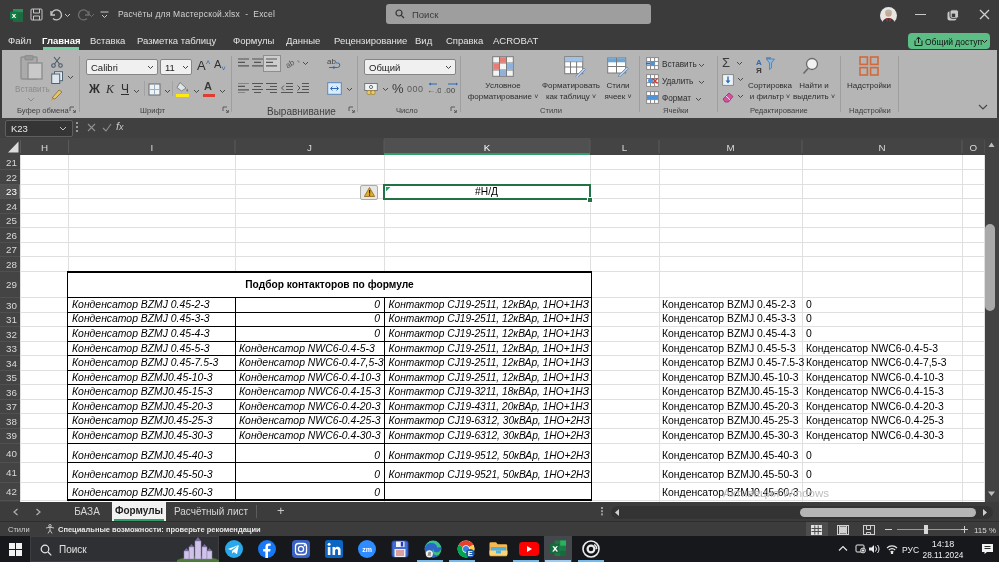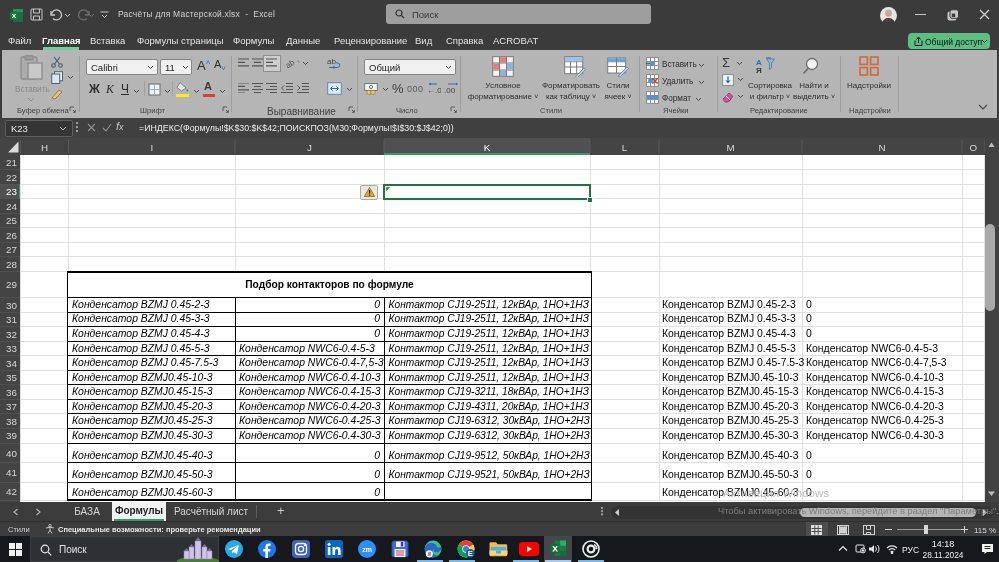--- a/index.html
+++ b/index.html
@@ -67,21 +67,21 @@
     </svg>
   <svg class="abs" style="left:979px;top:9px" width="11" height="11" viewBox="0 0 11 11" stroke="#d0d0d0" stroke-width="1.3">
       <path d="M1 1l9 9M10 1l-9 9"></path>
     </svg>
 </div>
 
 <div class="abs" style="left:0;top:30px;width:999px;height:20px;background:#3b3b3b;">
   <div class="abs" style="left:8px;top:5px;font-size:9.5px;color:#e4e4e4;font-weight:normal;">Файл</div>
   <div class="abs" style="left:42px;top:5px;font-size:9.5px;color:#ffffff;font-weight:bold;">Главная</div>
   <div class="abs" style="left:90px;top:5px;font-size:9.5px;color:#e4e4e4;font-weight:normal;">Вставка</div>
-  <div class="abs" style="left:137px;top:5px;font-size:9.5px;color:#e4e4e4;font-weight:normal;">Формулы страницы</div>
+  <div class="abs" style="left:137px;top:5px;font-size:9.5px;color:#e4e4e4;font-weight:normal;">Разметка таблицу</div>
   <div class="abs" style="left:233px;top:5px;font-size:9.5px;color:#e4e4e4;font-weight:normal;">Формулы</div>
   <div class="abs" style="left:286px;top:5px;font-size:9.5px;color:#e4e4e4;font-weight:normal;">Данные</div>
   <div class="abs" style="left:334px;top:5px;font-size:9.5px;color:#e4e4e4;font-weight:normal;">Рецензирование</div>
   <div class="abs" style="left:415px;top:5px;font-size:9.5px;color:#e4e4e4;font-weight:normal;">Вид</div>
   <div class="abs" style="left:446px;top:5px;font-size:9.5px;color:#e4e4e4;font-weight:normal;">Справка</div>
   <div class="abs" style="left:493px;top:5px;font-size:9.5px;color:#e4e4e4;font-weight:normal;">ACROBAT</div>
   <div class="abs" style="left:43px;top:17px;width:36px;height:2.5px;background:#73cfa2;"></div>
 
   <div class="abs" style="left:908px;top:3px;width:82px;height:16px;background:#5cbd85;border-radius:4px;">
     <svg class="abs" style="left:6px;top:3px" width="11" height="10" viewBox="0 0 11 10" fill="none" stroke="#1c1c1c" stroke-width="1">
@@ -393,21 +393,20 @@
   <div class="abs" style="left:76px;top:4px;width:2px;height:2px;background:#9a9a9a;box-shadow:0 4px #9a9a9a,0 8px #9a9a9a;"></div>
   <div class="abs" style="left:83px;top:2px;width:50px;height:15px;">
     <svg class="abs" style="left:4px;top:3px" width="9" height="9" viewBox="0 0 9 9" stroke="#909090" stroke-width="1.1">
         <path d="M1 1l7 7M8 1L1 8"></path>
       </svg>
     <svg class="abs" style="left:19px;top:3px" width="10" height="9" viewBox="0 0 10 9" fill="none" stroke="#909090" stroke-width="1.1">
         <path d="M1 5l3 3 5-7"></path>
       </svg>
     <div class="abs" style="left:33px;top:0px;font-size:11px;font-style:italic;color:#c8c8c8;">f<span style="font-size:9px">x</span></div>
   </div>
-  <div class="abs" style="left:139px;top:4.8px;font-size:8.8px;color:#ececec;">=ИНДЕКС(Формулы!$K$30:$K$42;ПОИСКПОЗ(M30;Формулы!$I$30:$J$42;0))</div>
 </div>
 
 <div class="abs" id="colheads" style="left:0;top:138px;width:999px;height:17px;background:#444444;">
 <svg class="abs" style="left:0;top:0" width="999" height="17" viewBox="0 0 999 17">
 <rect x="0" y="0" width="984.5" height="17" fill="#444444"></rect>
 <rect x="384" y="0" width="206" height="17" fill="#505050"></rect>
 <rect x="384" y="15" width="206" height="2" fill="#2f9e68"></rect>
 <path d="M18.5 3.5 L18.5 14.5 L8 14.5 Z" fill="#dcdcdc"></path>
 <line x1="20.5" y1="2" x2="20.5" y2="15" stroke="#5a5a5a" stroke-width="1"></line>
 <line x1="68.5" y1="2" x2="68.5" y2="15" stroke="#5a5a5a" stroke-width="1"></line>
@@ -590,20 +589,21 @@
 <div class="abs" style="left:388.5px;top:314.4px;font-size:10.2px;font-style:italic;color:#000;white-space:nowrap;">Контактор CJ19-9521, 50кВАр, 1НО+2НЗ</div>
 <div class="abs" style="left:662px;top:314.4px;font-size:10.4px;color:#000;white-space:nowrap;">Конденсатор BZMJ0.45-50-3</div>
 <div class="abs" style="left:806px;top:314.4px;font-size:10.4px;color:#000;white-space:nowrap;">0</div>
 <div class="abs" style="left:72px;top:331.8px;font-size:10.4px;font-style:italic;color:#000;white-space:nowrap;">Конденсатор BZMJ0.45-60-3</div>
 <div class="abs" style="left:235px;top:331.8px;width:145px;text-align:right;font-size:10.4px;font-style:italic;color:#000;">0</div>
 <div class="abs" style="left:388.5px;top:331.8px;font-size:12px;font-style:italic;color:#000;white-space:nowrap;margin-top:48px;">Контактор CJ19-115/10</div>
 <div class="abs" style="left:662px;top:331.8px;font-size:10.4px;color:#000;white-space:nowrap;">Конденсатор BZMJ0.45-60-3</div>
 <div class="abs" style="left:806px;top:331.8px;font-size:10.4px;color:#000;white-space:nowrap;">0</div>
 <div class="abs" style="left:723px;top:331.5px;font-size:11.5px;color:#bdbdbd;white-space:nowrap;">Активация Windows</div>
 <div class="abs" style="left:382.5px;top:28.5px;width:208.5px;height:16.5px;border:2px solid #217346;box-sizing:border-box;"></div>
+<div class="abs" style="left:384px;top:30.5px;width:205px;text-align:center;font-size:10.2px;color:#000;">#Н/Д</div>
 <svg class="abs" style="left:386px;top:31.5px" width="4.5" height="4.5" viewBox="0 0 5 5">
       <path d="M0 0L5 0L0 5Z" fill="#2e9e68"></path>
     </svg>
 <div class="abs" style="left:586.5px;top:42px;width:4px;height:4px;background:#217346;border:1px solid #fff;"></div>
 <div class="abs" style="left:360px;top:29.5px;width:16px;height:13.5px;background:#e9e7e4;border:1px solid #ababab;border-radius:2px;">
 <svg class="abs" style="left:2.5px;top:1.5px" width="11" height="10" viewBox="0 0 11 10">
         <path d="M5.5 0.5L10.7 9.5H0.3Z" fill="#e2aa2d" stroke="#7a5c10" stroke-width="0.7"></path>
         <rect x="5" y="3" width="1.2" height="3.6" fill="#222"></rect>
         <rect x="5" y="7.4" width="1.2" height="1.3" fill="#222"></rect>
       </svg>
@@ -632,21 +632,20 @@
 
   <div class="abs" style="left:611px;top:4px;width:382px;height:13px;background:#333333;border-radius:6.5px;"></div>
   <svg class="abs" style="left:613px;top:6px" width="8" height="9" viewBox="0 0 8 9">
       <path d="M6 1L2 4.5L6 8Z" fill="#cfcfcf"></path>
     </svg>
   <div class="abs" style="left:800px;top:6px;width:176px;height:9px;background:#b5b5b5;border-radius:4.5px;"></div>
   <svg class="abs" style="left:981px;top:6px" width="8" height="9" viewBox="0 0 8 9">
       <path d="M2 1L6 4.5L2 8Z" fill="#cfcfcf"></path>
     </svg>
 
-  <div class="abs" style="left:718px;top:4px;font-size:9.3px;color:#7f7f7f;white-space:nowrap;">Чтобы активировать Windows, перейдите в раздел "Параметры".</div>
 </div>
 
 <div class="abs" id="statusbar" style="left:0;top:521px;width:999px;height:15px;background:#3c3c3c;border-top:1px solid #2e2e2e;box-sizing:border-box;">
   <div class="abs" style="left:8px;top:3.2px;font-size:7.5px;color:#cfcfcf;">Стили</div>
   <svg class="abs" style="left:45px;top:2px" width="10" height="10" viewBox="0 0 10 10" fill="none" stroke="#cfcfcf" stroke-width="0.9">
       <circle cx="5" cy="1.8" r="1.3"></circle>
       <path d="M1 4l4-0.8L9 4M5 3.2v3M5 6.2L3 9.5M5 6.2l2 3.3"></path>
     </svg>
   <div class="abs" style="left:58px;top:3.2px;font-size:7.5px;font-weight:bold;color:#e8e8e8;">Специальные возможности: проверьте рекомендации</div>
 

